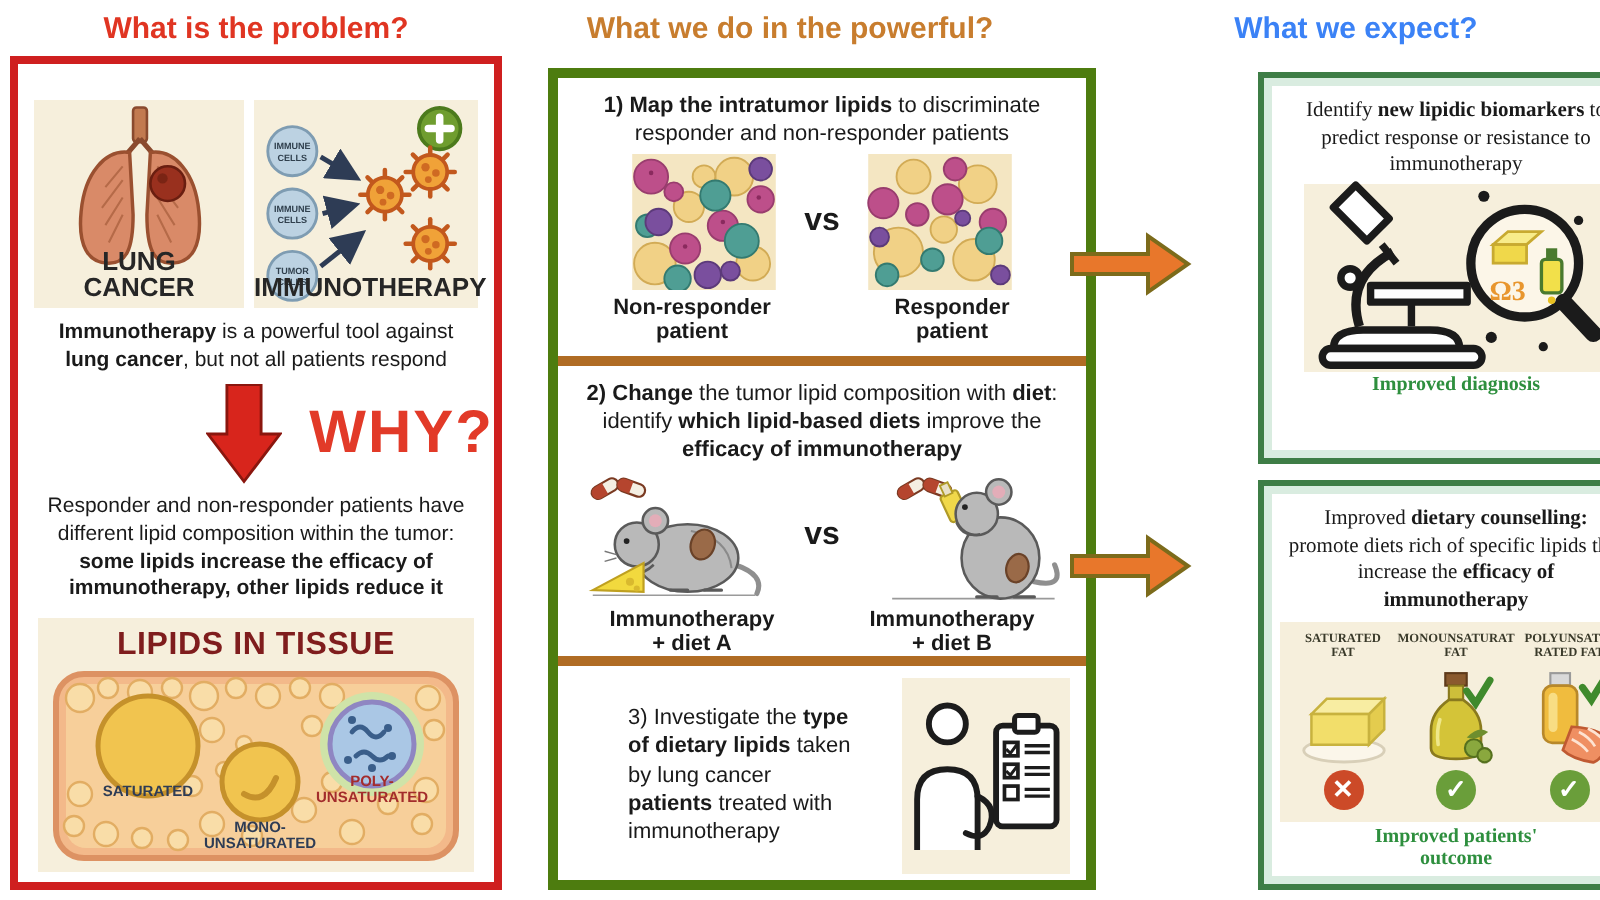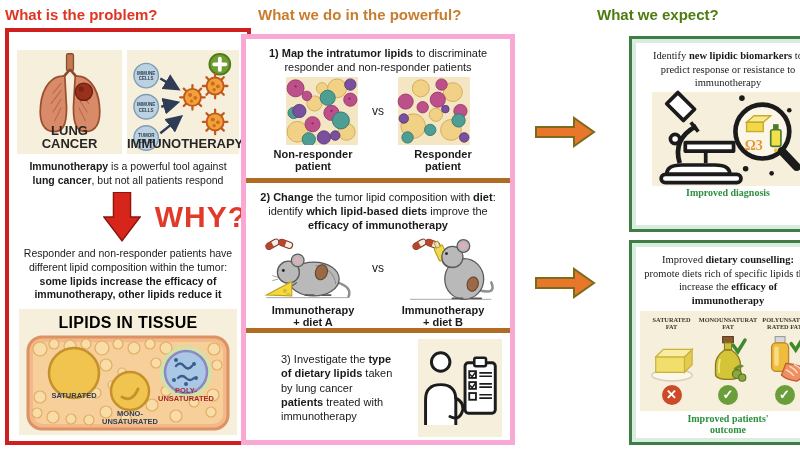--- a/index.html
+++ b/index.html
@@ -1,52 +1,52 @@
 <!DOCTYPE html>
 <html><head>
 <meta charset="utf-8">
 <style>
   html,body{margin:0;padding:0;background:#fff;}
   .canvas{position:relative;width:800px;height:450px;background:#fff;overflow:hidden;
           font-family:"Liberation Sans",sans-serif;color:#1a1a1a;}
-  .hdr{position:absolute;top:6px;font-size:15px;font-weight:600;}
+  .hdr{position:absolute;top:6px;text-align:center;font-size:15px;font-weight:600;}
   .hdr-problem{left:5px;width:246px;color:#e03522;}
   .hdr-project{left:258px;width:274px;color:#c87d2e;}
-  .hdr-expect{left:597px;width:198px;color:#4d7c0f;}
+  .hdr-expect{left:579px;width:198px;color:#3b82f6;}
 
   .box-left{position:absolute;left:5px;top:28px;width:246px;height:417px;border:4px solid #cf1f1f;
             background:#fff;box-sizing:border-box;display:flex;flex-direction:column;}
   .panel-row{display:flex;gap:5px;margin:18px 8px 2px;height:126px;}
   .cream{background:#f6efdc;}
   .panel{flex:1;position:relative;}
   .panel svg{display:block;margin:0 auto;}
   .panel-label{position:absolute;bottom:3px;width:100%;text-align:center;font-weight:700;
                font-size:13px;line-height:1.05;color:#262626;white-space:pre-line;}
   .para{font-size:10.5px;line-height:1.3;text-align:center;margin:4px 8px;white-space:pre-line;}
   .b{font-weight:700;}
   .why-row{display:flex;align-items:center;justify-content:flex-end;gap:14px;margin:1px 0;}
   .why{font-size:30px;font-weight:800;color:#e23a28;letter-spacing:1px;}
   .lipids-panel{margin:3px 10px 7px;flex:1;text-align:center;position:relative;}
-  .lipids-title{font-size:16px;font-weight:800;color:#000000;padding-top:5px;letter-spacing:.3px;}
+  .lipids-title{font-size:16px;font-weight:800;color:#7f1d1d;padding-top:5px;letter-spacing:.3px;}
   .tissue-wrap{position:relative;width:204px;margin:3px auto 0;}
   .tis-label{position:absolute;font-size:7.5px;font-weight:700;color:#2e3c55;
              white-space:pre-line;line-height:1.1;width:60px;text-align:center;}
   .tis-sat{left:18px;top:57px;}
   .tis-mono{left:74px;top:75px;}
   .tis-poly{left:130px;top:52px;color:#a32c2c;}
 
-  .box-mid{position:absolute;left:241px;top:34px;width:274px;height:411px;border:5px solid #f9a8d4;
+  .box-mid{position:absolute;left:274px;top:34px;width:274px;height:411px;border:5px solid #4d7c0f;
            background:#fff;box-sizing:border-box;display:flex;flex-direction:column;}
   .step{box-sizing:border-box;padding:5px 6px;}
   .step1{height:149px;border-bottom:5px solid #b06c24;}
   .step2{height:150px;border-bottom:5px solid #b06c24;}
   .step3{flex:1;display:flex;align-items:center;padding:6px 8px 6px 14px;}
   .step .para{margin:2px 6px;font-size:11px;}
   .compare{display:flex;align-items:center;justify-content:center;gap:13px;margin-top:2px;}
-  .vs{font-size:12px;font-weight:400;}
+  .vs{font-size:16px;font-weight:700;}
   .compare-labels{display:flex;justify-content:center;gap:18px;margin-top:3px;}
   .cmp-label{width:112px;font-size:11px;font-weight:700;text-align:center;
              white-space:pre-line;line-height:1.15;}
   .step3-text{width:130px;font-size:11px;line-height:1.3;text-align:left;margin-left:21px;}
   .step3-icon{width:88px;height:98px;margin-left:22px;display:flex;align-items:center;justify-content:center;}
 
   .arrow{position:absolute;width:62px;height:32px;}
   .arrow1{left:534px;top:116px;}
   .arrow2{left:534px;top:267px;}
 

